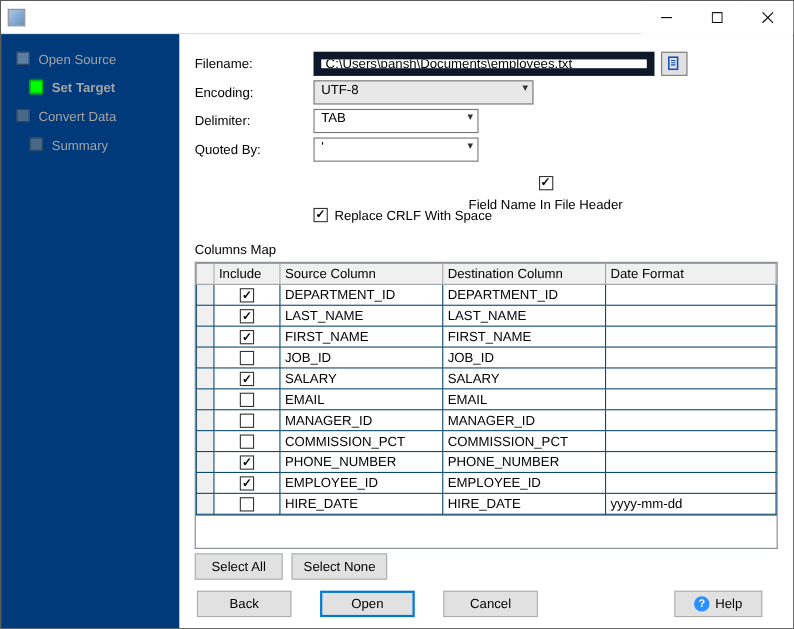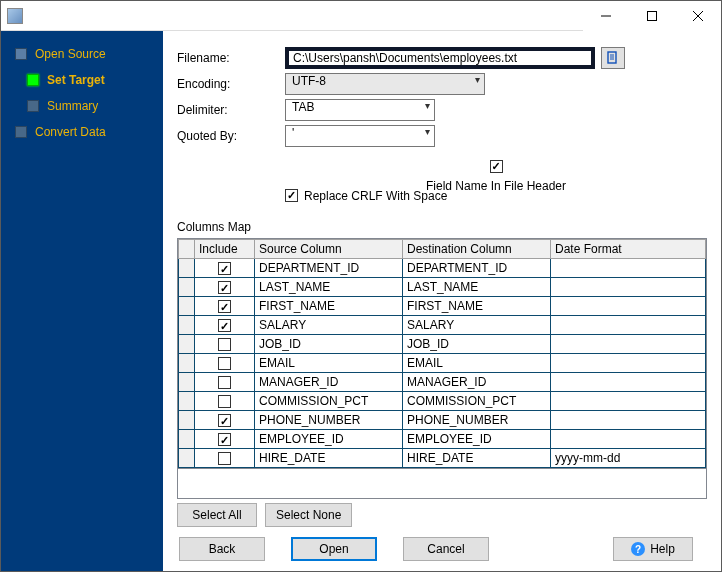--- a/index.html
+++ b/index.html
@@ -5,30 +5,30 @@
   * { box-sizing: border-box; }
   html, body { margin: 0; padding: 0; font-family: "Segoe UI", Tahoma, sans-serif; font-size: 12px; }
   .window { width: 722px; height: 572px; border: 1px solid #5a5a5a; background: #fff; display: flex; flex-direction: column; position: relative; }
   .titlebar { height: 30px; display: flex; align-items: center; justify-content: space-between; background: #fff; border-bottom: 1px solid #ddd; }
   .titlebar-left { display: flex; align-items: center; padding-left: 6px; gap: 6px; }
   .app-icon { width: 16px; height: 16px; background: linear-gradient(135deg,#a8c8e8,#6890c0); border:1px solid #888; }
   .titlebar-right { display: flex; }
   .win-btn { width: 46px; height: 30px; display: flex; align-items: center; justify-content: center; background: #fff; cursor: pointer; }
   .body { flex: 1; display: flex; min-height: 0; }
   .sidebar { width: 162px; background: #003a7a; padding-top: 10px; }
-  .side-item { display: flex; align-items: center; gap: 8px; padding: 6px 10px 6px 14px; color: #eab308; cursor: pointer; }
+  .side-item { display: flex; align-items: flex-start; gap: 8px; padding: 6px 10px 6px 14px; color: #a3a3a3; cursor: pointer; }
   .side-sq { width: 12px; height: 12px; background: #486888; border:1px solid #2b4560; flex-shrink:0; }
   .side-sq.open { background:#5b7ea5; }
   .side-sq.active { background: #00ff00; border-color:#00aa00; box-shadow:0 0 2px #0f0; }
   .side-text { font-size: 12px; white-space: nowrap; }
   .side-text.bold { font-weight: 700; }
   .content { flex: 1; padding: 14px 14px 10px 14px; display: flex; flex-direction: column; min-width: 0; }
   .form-row { display: flex; align-items: center; height: 28px; }
   .form-label { width: 108px; }
-  .text-input { width: 310px; height: 22px; border: 4px solid #0f172a; padding: 2px 4px; font-family: inherit; font-size: 12px; }
+  .text-input { width: 310px; height: 22px; border: 7px solid #0f172a; padding: 2px 4px; font-family: inherit; font-size: 12px; }
   .icon-btn { width: 24px; height: 22px; margin-left: 6px; border: 1px solid #7a7a7a; background: #e1e1e1; display:flex; align-items:center; justify-content:center; cursor:pointer; }
   .combo { height: 22px; border: 1px solid #767676; background: #e8e8e8; display: flex; align-items: flex-start; justify-content: space-between; padding: 0 4px 0 6px; cursor: pointer; font-size:12px; }
   .combo.wide { width: 200px; }
   .combo.mid { width: 150px; background:#fff; }
   .combo-arrow { font-size: 10px; color:#333; }
   .chk-row { display:flex; align-items:center; gap:6px; margin-left:108px; height:22px; margin-top:4px;}
   .chk { width:13px; height:13px; border:1px solid #333; display:flex; align-items:center; justify-content:center; background:#fff; cursor:pointer; }
   .chk.checked::after { content:"✓"; font-size:11px; line-height:1; font-weight:bold; }
   .section-label { margin-top: 14px; margin-bottom: 4px; }
   .grid { border: 1px solid #828790; flex-shrink:0; }
@@ -80,27 +80,27 @@
   <div class="body">
     <div class="sidebar">
       <div class="side-item">
         <span class="side-sq open"></span>
         <span class="side-text">Open Source</span>
       </div>
       <div class="side-item" style="padding-left:26px;">
         <span class="side-sq active"></span>
         <span class="side-text bold">Set Target</span>
       </div>
+      <div class="side-item">
+        <span class="side-sq"></span>
+        <span class="side-text">Convert Data</span>
+      </div>
       <div class="side-item" style="padding-left:26px;">
         <span class="side-sq"></span>
         <span class="side-text">Summary</span>
-      </div>
-      <div class="side-item">
-        <span class="side-sq"></span>
-        <span class="side-text">Convert Data</span>
       </div>
     </div>
 
     <div class="content">
       <div class="form-row">
         <span class="form-label">Filename:</span>
         <input class="text-input" value="C:\Users\pansh\Documents\employees.txt" style="">
         <div class="icon-btn">
           <svg width="14" height="14">
               <rect x="2" y="1" width="8" height="11" fill="none" stroke="#1050b8" stroke-width="1.4"></rect>
@@ -177,30 +177,30 @@
               </tr>
               <tr>
                 <td class="rowhdr"></td>
                 <td class="include-cell"><span class="mini-chk checked"></span></td>
                 <td>FIRST_NAME</td>
                 <td>FIRST_NAME</td>
                 <td></td>
               </tr>
               <tr>
                 <td class="rowhdr"></td>
+                <td class="include-cell"><span class="mini-chk"></span></td>
+                <td>JOB_ID</td>
+                <td>JOB_ID</td>
+                <td></td>
+              </tr>
+              <tr>
+                <td class="rowhdr"></td>
                 <td class="include-cell"><span class="mini-chk checked"></span></td>
                 <td>SALARY</td>
                 <td>SALARY</td>
-                <td></td>
-              </tr>
-              <tr>
-                <td class="rowhdr"></td>
-                <td class="include-cell"><span class="mini-chk"></span></td>
-                <td>JOB_ID</td>
-                <td>JOB_ID</td>
                 <td></td>
               </tr>
               <tr>
                 <td class="rowhdr"></td>
                 <td class="include-cell"><span class="mini-chk"></span></td>
                 <td>EMAIL</td>
                 <td>EMAIL</td>
                 <td></td>
               </tr>
               <tr>

